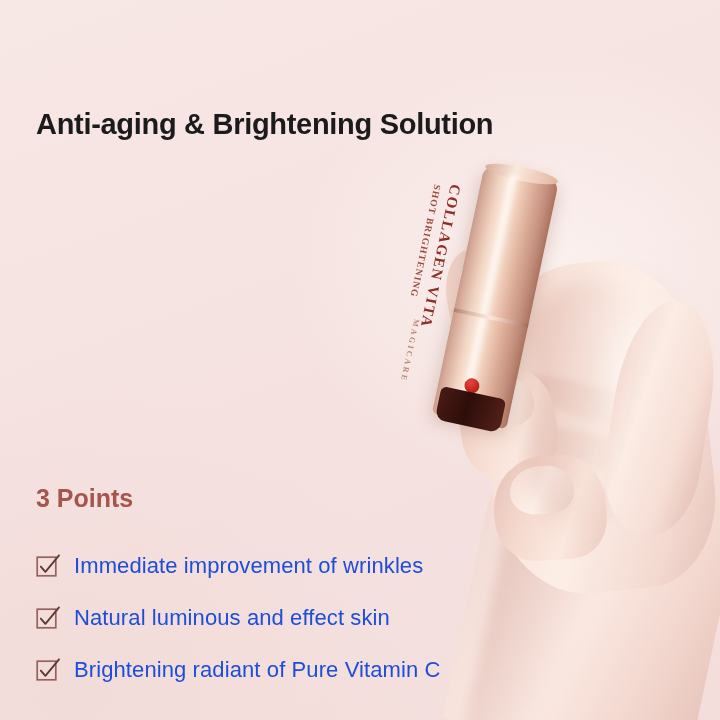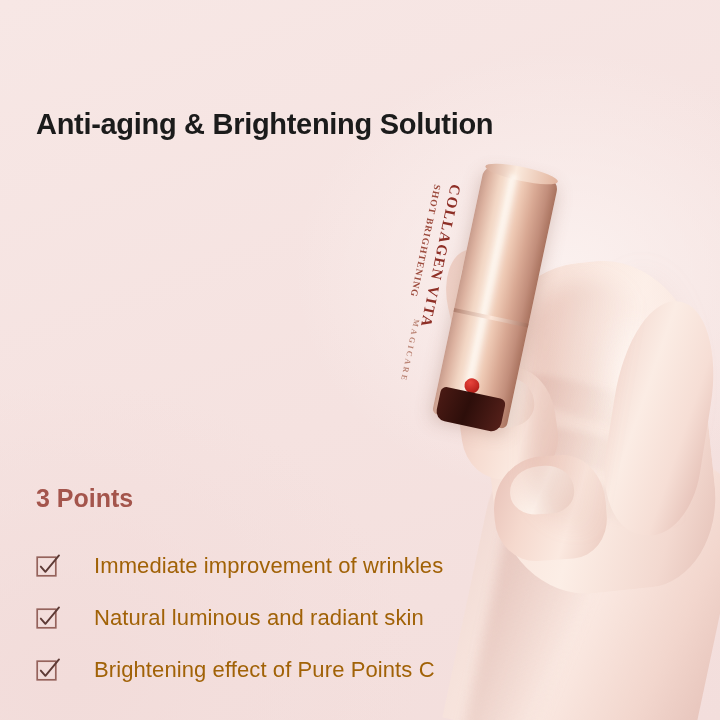--- a/index.html
+++ b/index.html
@@ -370,24 +370,23 @@
     position: relative;
     width: 24px;
     height: 24px;
     flex: 0 0 24px;
     margin-right: 14px;
   }
   .checkbox svg { display: block; overflow: visible; }
   .point-text {
     font-size: 22px;
     font-weight: 400;
-    color: #a16207;
+    color: #1d4ed8;
     letter-spacing: 0.1px;
     white-space: nowrap;
-    margin-left: 20px;
   }
 </style>
 </head>
 <body>
 
 <div id="page">
 
   <div class="bg-wash"></div>
 
   <div class="photo">
@@ -450,27 +449,27 @@
       <span class="point-text">Immediate improvement of wrinkles</span>
     </div>
 
     <div class="point-row">
       <span class="checkbox">
         <svg width="24" height="24" viewBox="0 0 24 24" aria-hidden="true">
           <rect x="1.2" y="3.2" width="18.6" height="18.6" fill="none" stroke="#95635c" stroke-width="1.7"></rect>
           <path d="M4.8 12.6 L9.4 17.8 L23 1.4" fill="none" stroke="#5d3a35" stroke-width="1.9" stroke-linecap="round" stroke-linejoin="round"></path>
         </svg>
       </span>
-      <span class="point-text">Natural luminous and radiant skin</span>
+      <span class="point-text">Natural luminous and effect skin</span>
     </div>
 
     <div class="point-row">
       <span class="checkbox">
         <svg width="24" height="24" viewBox="0 0 24 24" aria-hidden="true">
           <rect x="1.2" y="3.2" width="18.6" height="18.6" fill="none" stroke="#95635c" stroke-width="1.7"></rect>
           <path d="M4.8 12.6 L9.4 17.8 L23 1.4" fill="none" stroke="#5d3a35" stroke-width="1.9" stroke-linecap="round" stroke-linejoin="round"></path>
         </svg>
       </span>
-      <span class="point-text">Brightening effect of Pure Points C</span>
+      <span class="point-text">Brightening radiant of Pure Vitamin C</span>
     </div>
 
   </div>
 </div>
 
 </body></html>

